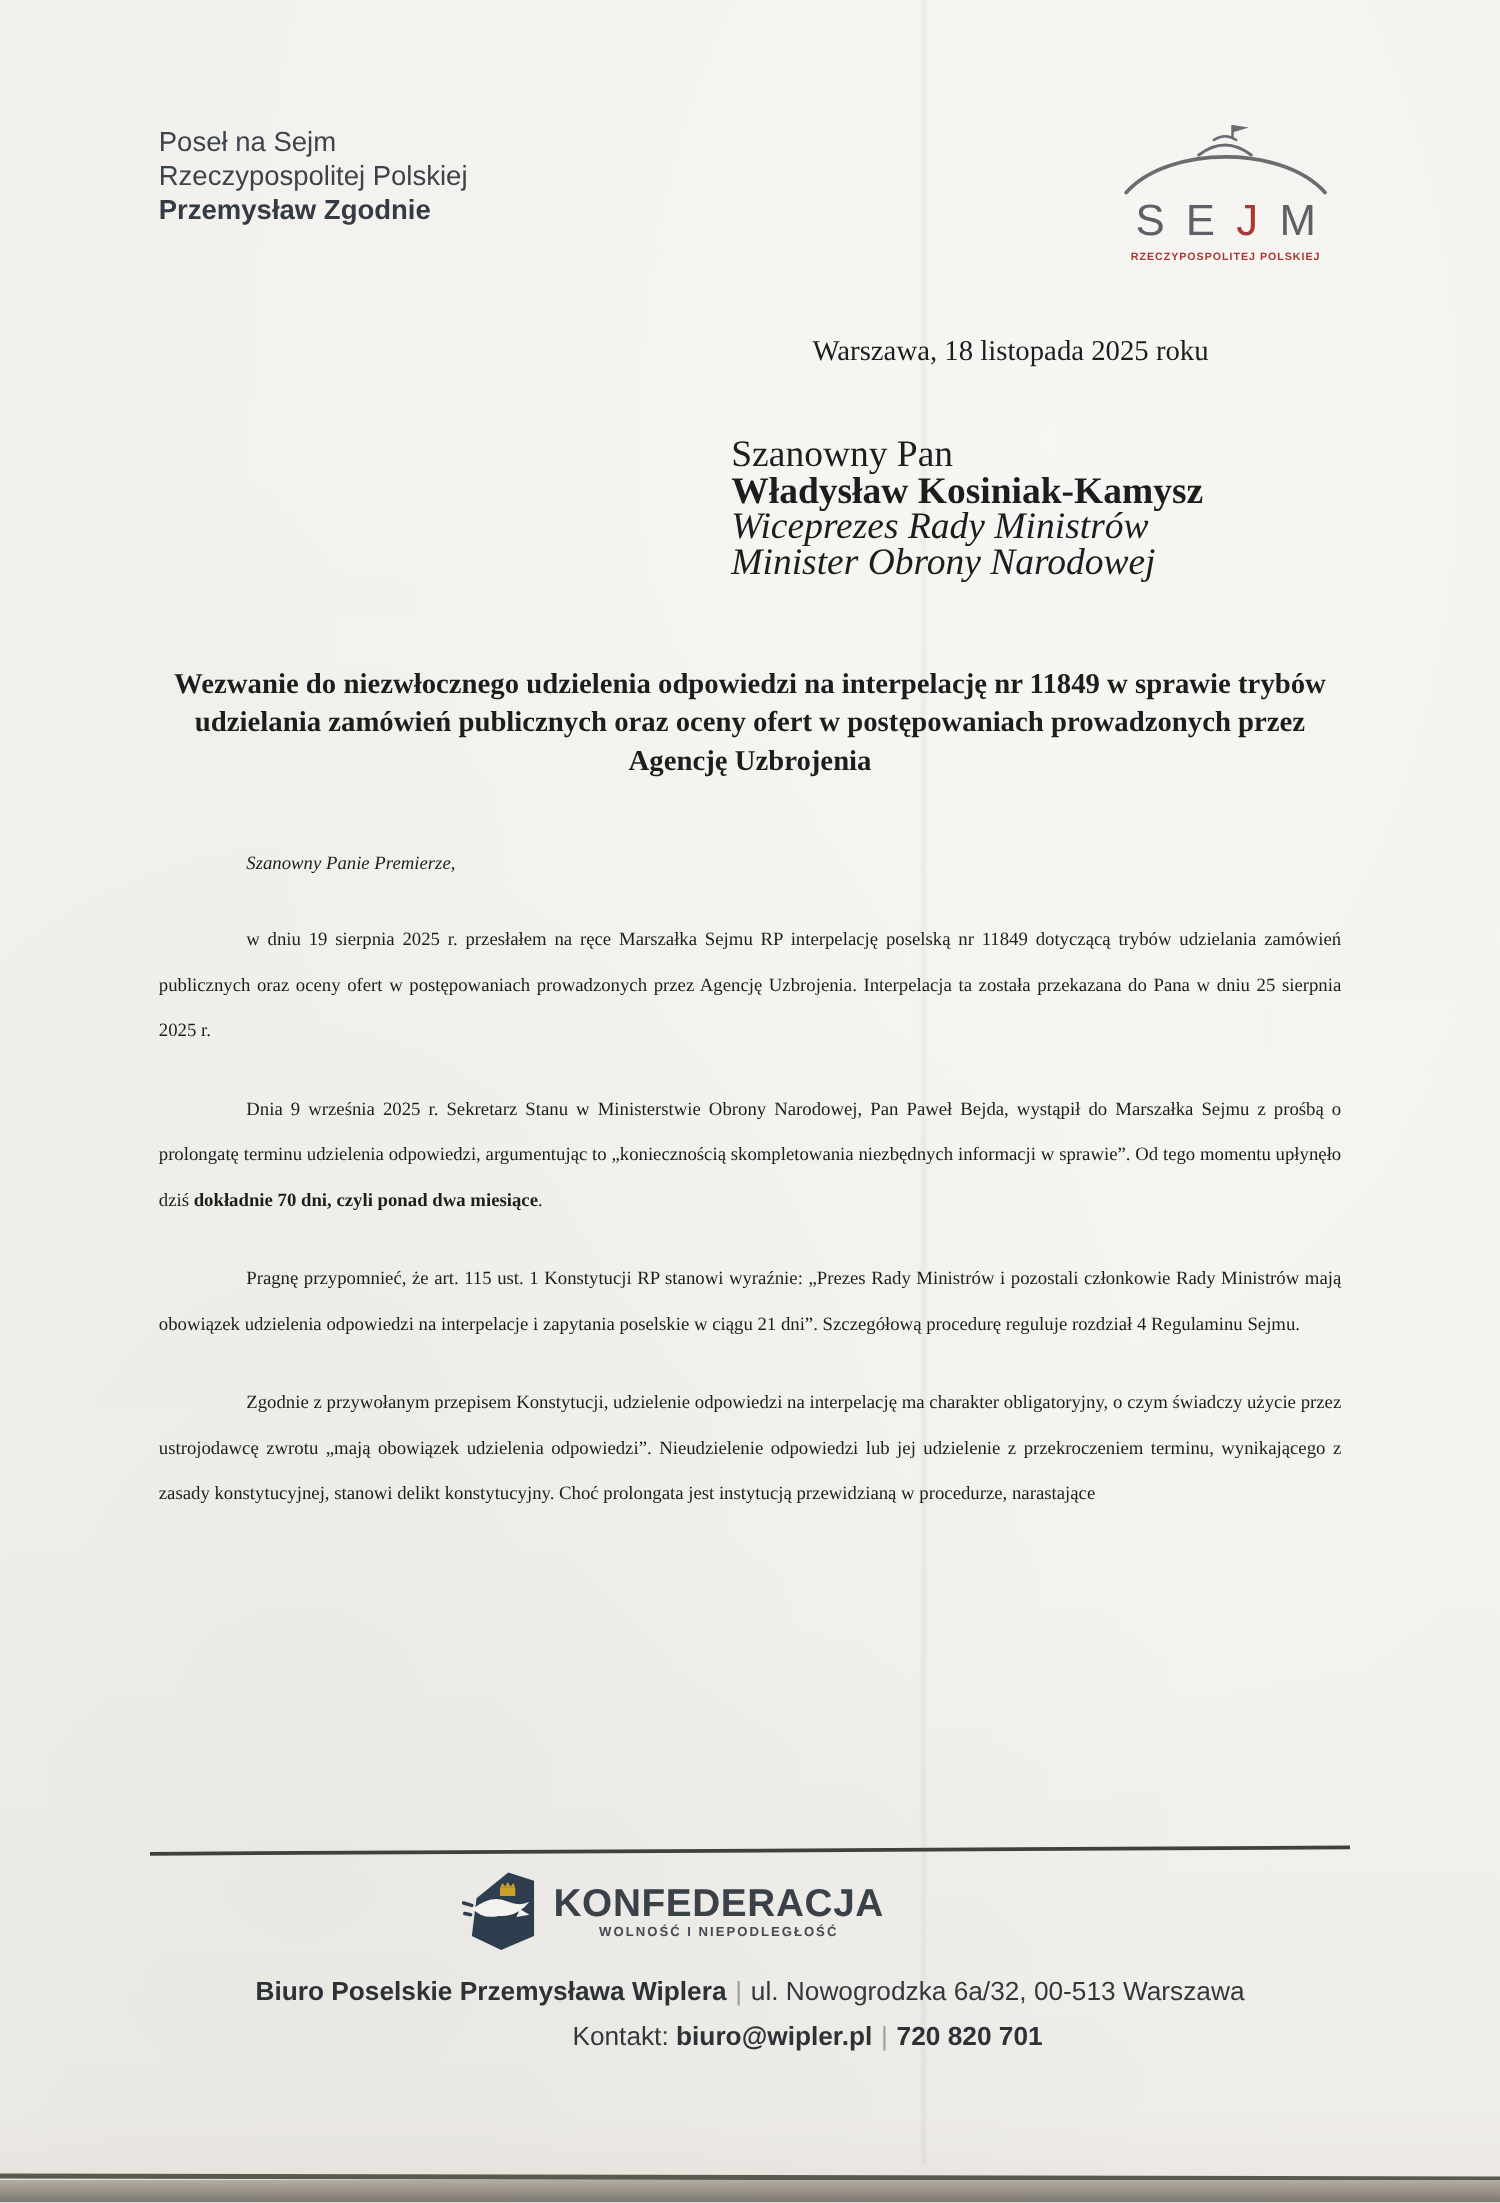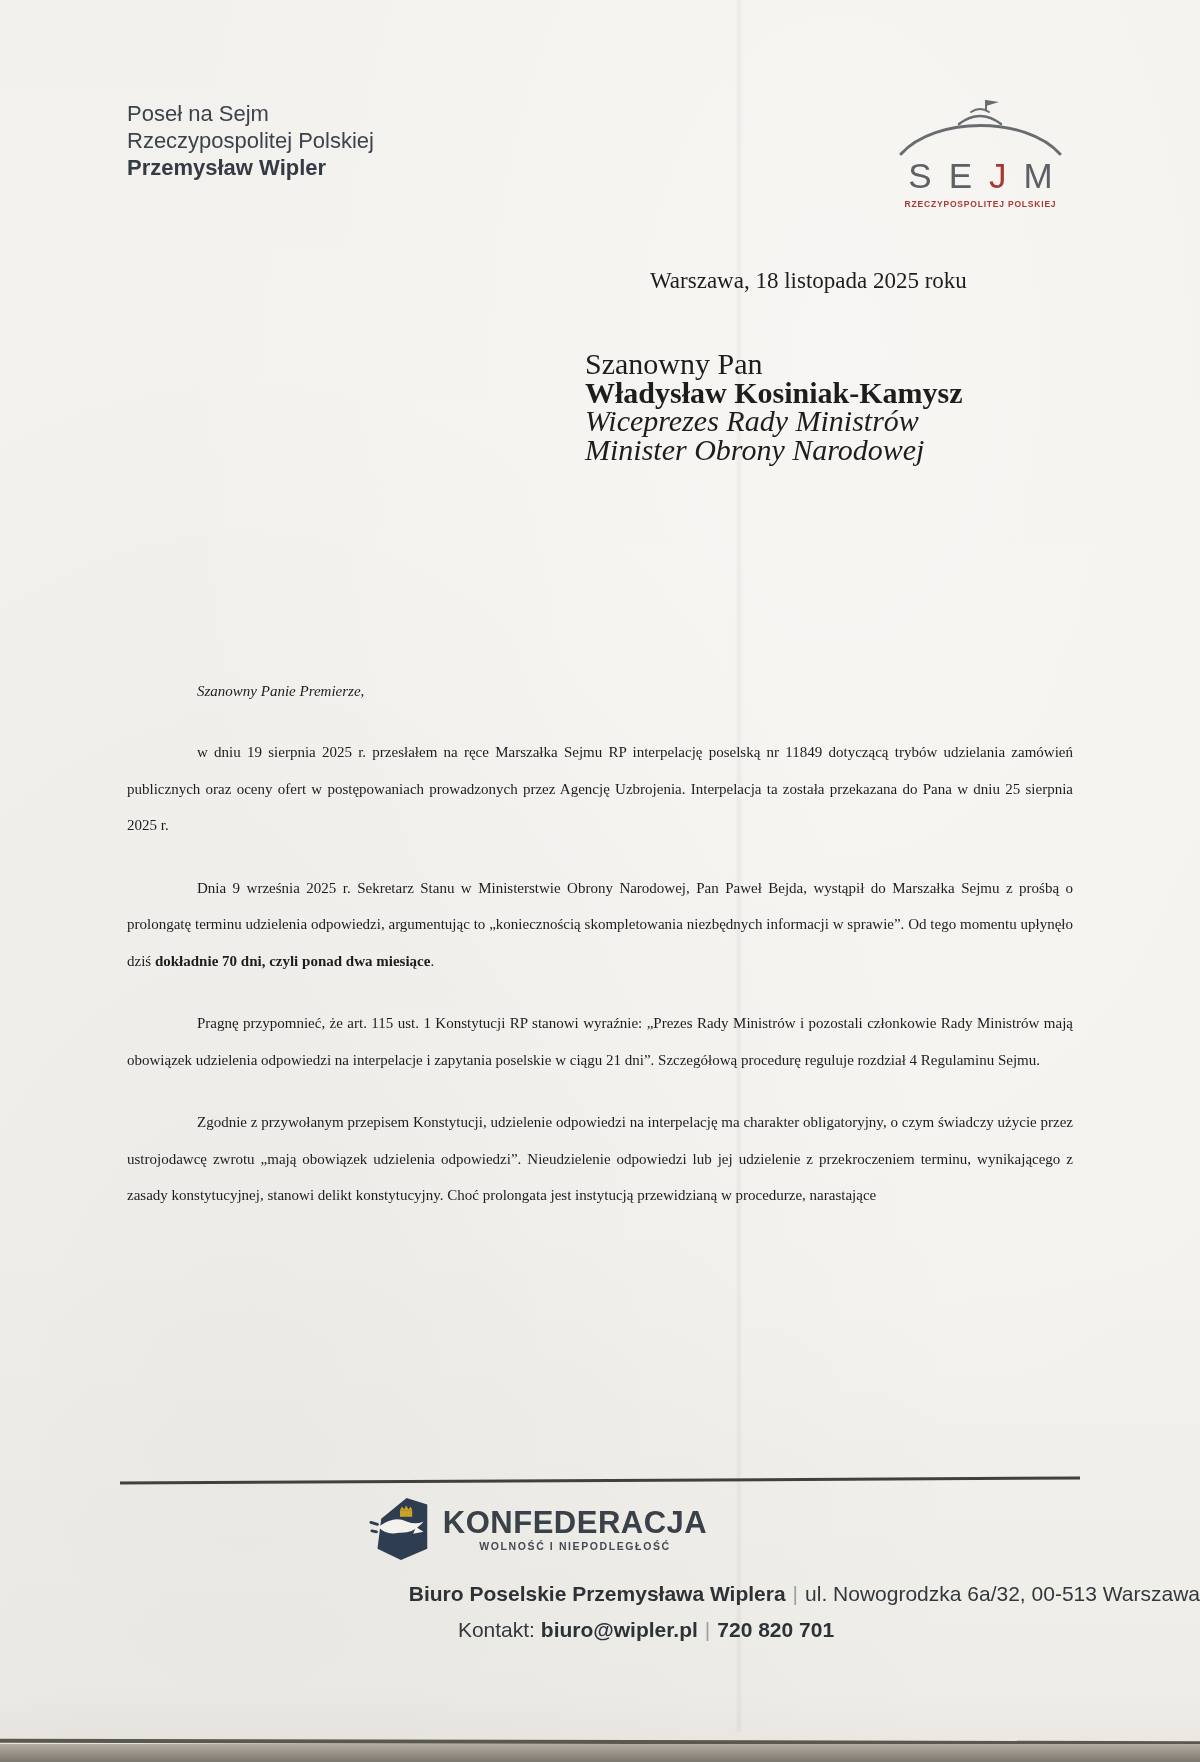--- a/index.html
+++ b/index.html
@@ -44,40 +44,40 @@
   .konf{position:absolute;left:0;top:1494px;width:1076px;display:flex;justify-content:center;
     align-items:center;gap:12px;}
   .konf-emblem{width:62px;height:70px;}
   .konf-words{display:flex;flex-direction:column;align-items:center;}
   .konf-title{font-family:"Liberation Sans",sans-serif;font-weight:bold;font-size:31px;
     color:#3a4148;letter-spacing:.5px;line-height:31px;}
   .konf-sub{font-family:"Liberation Sans",sans-serif;font-weight:bold;font-size:10.5px;
     color:#434a52;letter-spacing:1.6px;margin-top:2px;}
   .fline{position:absolute;left:0;width:1200px;text-align:center;
     font-family:"Liberation Sans",sans-serif;font-size:21px;color:#33383d;}
-  .fline1{top:1582px;text-align:right;}
+  .fline1{top:1582px;}
   .fline2{top:1618px;padding-left:46px;}
   .fline .b{font-weight:bold;color:#2d3237;}
   .fline .sep{color:#9aa0a6;padding:0 7px;}
   
   .edge-line{position:absolute;left:0;top:1740px;width:1200px;height:4px;background:#5d584f;
     transform:rotate(0.12deg);}
   .edge-below{position:absolute;left:0;top:1744px;width:1200px;height:18px;
     background:linear-gradient(180deg,#b3ada3 0%,#938d83 60%,#7d786f 100%);}
 </style>
 </head>
 <body>
 
 <div class="page">
   <div class="crease"></div>
 
   <div class="sender">
     <div>Poseł na Sejm</div>
     <div>Rzeczypospolitej Polskiej</div>
-    <div class="name">Przemysław Wipler</div>
+    <div class="name">Przemysław Zgodnie</div>
   </div>
 
   <div class="sejm">
     <svg class="dome" width="175" height="56" viewBox="0 0 175 56">
       <path d="M8 54 C 42 16, 133 16, 167 54" fill="none" stroke="#6a6d70" stroke-width="3" stroke-linecap="round"></path>
       <path d="M66 24 Q 87 8 108 24" fill="none" stroke="#6a6d70" stroke-width="2.5" stroke-linecap="round"></path>
       <path d="M78 12 Q 87 6 96 12" fill="none" stroke="#6a6d70" stroke-width="2" stroke-linecap="round"></path>
       <line x1="93" y1="10" x2="93" y2="0" stroke="#6a6d70" stroke-width="2"></line>
       <path d="M93 0 L 106 2 L 93 6 Z" fill="#6a6d70"></path>
     </svg>
@@ -92,20 +92,21 @@
 
   <div class="dateline">Warszawa, 18 listopada 2025 roku</div>
 
   <div class="recipient">
     <div>Szanowny Pan</div>
     <div class="bold">Władysław Kosiniak-Kamysz</div>
     <div class="it">Wiceprezes Rady Ministrów</div>
     <div class="it">Minister Obrony Narodowej</div>
   </div>
 
+  <div class="subject">Wezwanie do niezwłocznego udzielenia odpowiedzi na interpelację nr 11849 w sprawie trybów udzielania zamówień publicznych oraz oceny ofert w postępowaniach prowadzonych przez Agencję Uzbrojenia</div>
 
   <div class="lettertext">
     <div class="salutation">Szanowny Panie Premierze,</div>
     <p><span>w dniu 19 sierpnia 2025 r. przesłałem na ręce Marszałka Sejmu RP interpelację poselską nr 11849 dotyczącą trybów udzielania zamówień publicznych oraz oceny ofert w postępowaniach prowadzonych przez Agencję Uzbrojenia. Interpelacja ta została przekazana do Pana w dniu 25 sierpnia 2025 r.</span></p>
     <p><span>Dnia 9 września 2025 r. Sekretarz Stanu w Ministerstwie Obrony Narodowej, Pan Paweł Bejda, wystąpił do Marszałka Sejmu z prośbą o prolongatę terminu udzielenia odpowiedzi, argumentując to „koniecznością skompletowania niezbędnych informacji w sprawie”. Od tego momentu upłynęło dziś </span><span class="b">dokładnie 70 dni, czyli ponad dwa miesiące</span><span>.</span></p>
     <p><span>Pragnę przypomnieć, że art. 115 ust. 1 Konstytucji RP stanowi wyraźnie: „Prezes Rady Ministrów i pozostali członkowie Rady Ministrów mają obowiązek udzielenia odpowiedzi na interpelacje i zapytania poselskie w ciągu 21 dni”. Szczegółową procedurę reguluje rozdział 4 Regulaminu Sejmu.</span></p>
     <p><span>Zgodnie z przywołanym przepisem Konstytucji, udzielenie odpowiedzi na interpelację ma charakter obligatoryjny, o czym świadczy użycie przez ustrojodawcę zwrotu „mają obowiązek udzielenia odpowiedzi”. Nieudzielenie odpowiedzi lub jej udzielenie z przekroczeniem terminu, wynikającego z zasady konstytucyjnej, stanowi delikt konstytucyjny. Choć prolongata jest instytucją przewidzianą w procedurze, narastające</span></p>
   </div>
 
   <div class="rule"></div>

